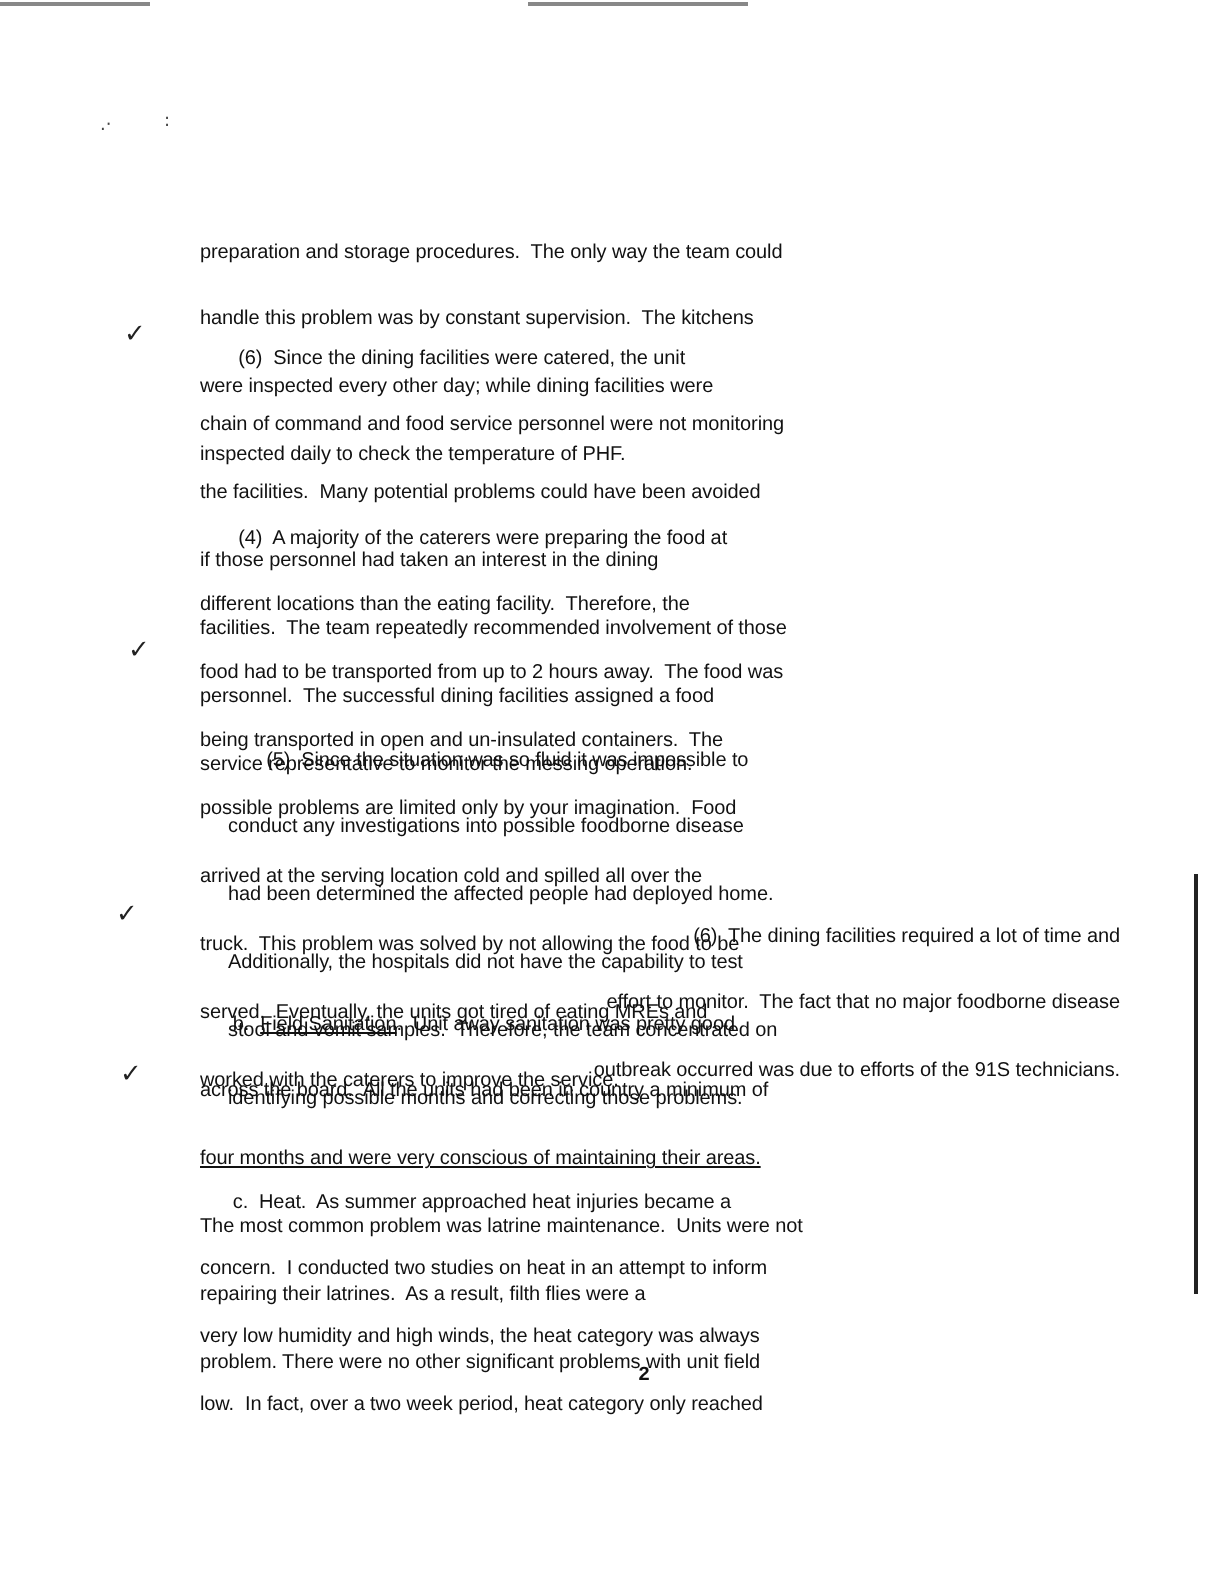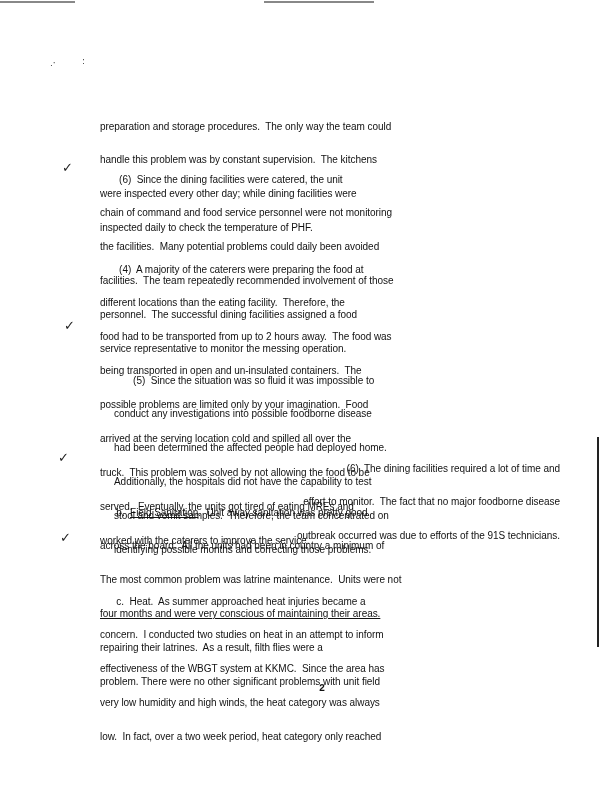--- a/index.html
+++ b/index.html
@@ -28,21 +28,22 @@
   <div class="para" style="top:98px;">
     <span class="line">preparation and storage procedures.  The only way the team could</span>
     <span class="line">handle this problem was by constant supervision.  The kitchens</span>
     <span class="line">were inspected every other day; while dining facilities were</span>
     <span class="line">inspected daily to check the temperature of PHF.</span>
   </div>
 
   <div class="para" style="top:151px;">
     <span class="line">       (6)  Since the dining facilities were catered, the unit</span>
     <span class="line">chain of command and food service personnel were not monitoring</span>
-    <span class="line">the facilities.  Many potential problems could daily been avoided</span>
+    <span class="line">the facilities.  Many potential problems could have been avoided</span>
+    <span class="line">if those personnel had taken an interest in the dining</span>
     <span class="line">facilities.  The team repeatedly recommended involvement of those</span>
     <span class="line">personnel.  The successful dining facilities assigned a food</span>
     <span class="line">service representative to monitor the messing operation.</span>
   </div>
   <span class="check" style="left:62px;top:160px;">✓</span>
 
   <div class="para" style="top:241px;">
     <span class="line">       (4)  A majority of the caterers were preparing the food at</span>
     <span class="line">different locations than the eating facility.  Therefore, the</span>
     <span class="line">food had to be transported from up to 2 hours away.  The food was</span>
@@ -67,31 +68,30 @@
   <div class="para" style="top:440px;text-align:right;">
     <span class="line">       (6)  The dining facilities required a lot of time and</span>
     <span class="line">effort to monitor.  The fact that no major foodborne disease</span>
     <span class="line">outbreak occurred was due to efforts of the 91S technicians.</span>
   </div>
   <span class="check" style="left:58px;top:450px;">✓</span>
 
   <div class="para" style="top:484px;">
     <span class="line"><span>      b.  </span><span class="u">Field Sanitation</span><span>.  Unit away sanitation was pretty good</span></span>
     <span class="line">across the board.  All the units had been in country a minimum of</span>
+    <span class="line u">four months and were very conscious of maintaining their areas.</span>
     <span class="line">The most common problem was latrine maintenance.  Units were not</span>
-    <span class="line u">four months and were very conscious of maintaining their areas.</span>
     <span class="line">repairing their latrines.  As a result, filth flies were a</span>
     <span class="line">problem. There were no other significant problems with unit field</span>
   </div>
   <span class="check" style="left:60px;top:530px;">✓</span>
 
   <div class="para" style="top:573px;">
     <span class="line">      c.  Heat.  As summer approached heat injuries became a</span>
     <span class="line">concern.  I conducted two studies on heat in an attempt to inform</span>
-    <span class="line">effectiveness of the WBGT system at KKMC.  Since the area has</span>
     <span class="line">very low humidity and high winds, the heat category was always</span>
     <span class="line">low.  In fact, over a two week period, heat category only reached</span>
     
     
     
   </div>
 
   <div class="vline"></div>
   <div class="pagenum">2</div>
 </div>

